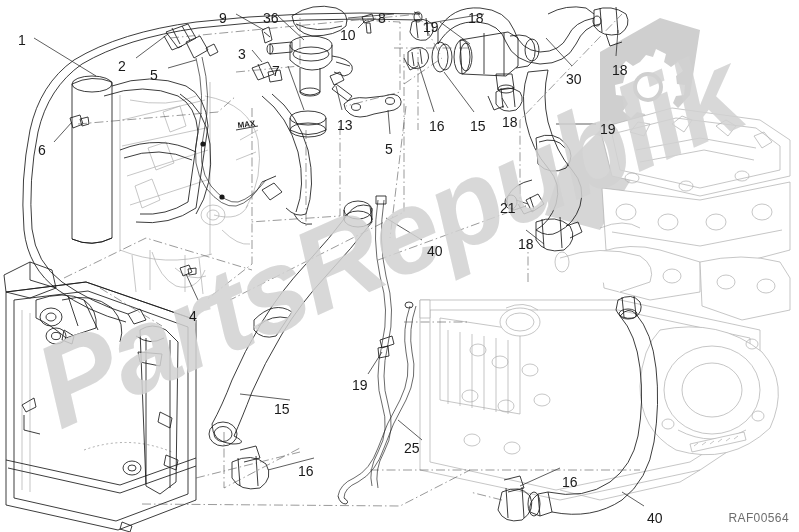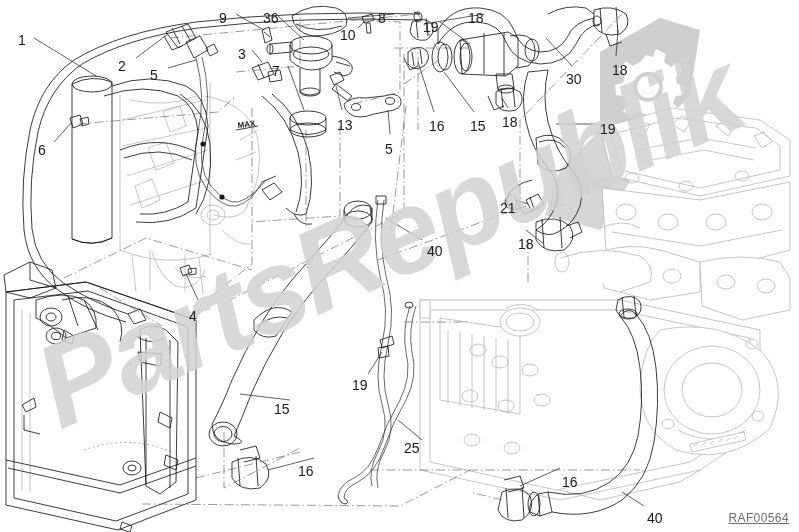--- a/index.html
+++ b/index.html
@@ -1,21 +1,21 @@
 <!DOCTYPE html>
 <html><head>
 <meta charset="utf-8">
 <style>
   html,body{margin:0;padding:0;background:#fff;}
   body{width:799px;height:532px;overflow:hidden;
        font-family:"Liberation Sans", sans-serif;}
   #stage{position:relative;width:799px;height:532px;background:#ffffff;overflow:hidden;}
   #art{position:absolute;left:0;top:0;width:799px;height:532px;}
   #refcode{position:absolute;right:10px;bottom:7px;font-size:12px;
-           letter-spacing:.4px;color:#6e6e6e;text-decoration:underline;}
+           letter-spacing:.4px;color:#6e6e6e;}
   .callout{position:absolute;font-size:14px;color:#1a1a1a;
            font-family:"Liberation Sans", sans-serif;white-space:nowrap;}
   svg{display:block;}
   .ln{fill:none;stroke:#1a1a1a;stroke-width:.85;}
   .lnT{fill:none;stroke:#2a2a2a;stroke-width:.7;}
   .ghost{fill:none;stroke:#aeaeae;stroke-width:.7;}
   .lead{fill:none;stroke:#1a1a1a;stroke-width:.7;}
   .dash{fill:none;stroke:#555;stroke-width:.6;stroke-dasharray:9 3 1.5 3;}
   .dot{fill:none;stroke:#777;stroke-width:.6;stroke-dasharray:2 2.6;}
   .blk{fill:#1a1a1a;}

